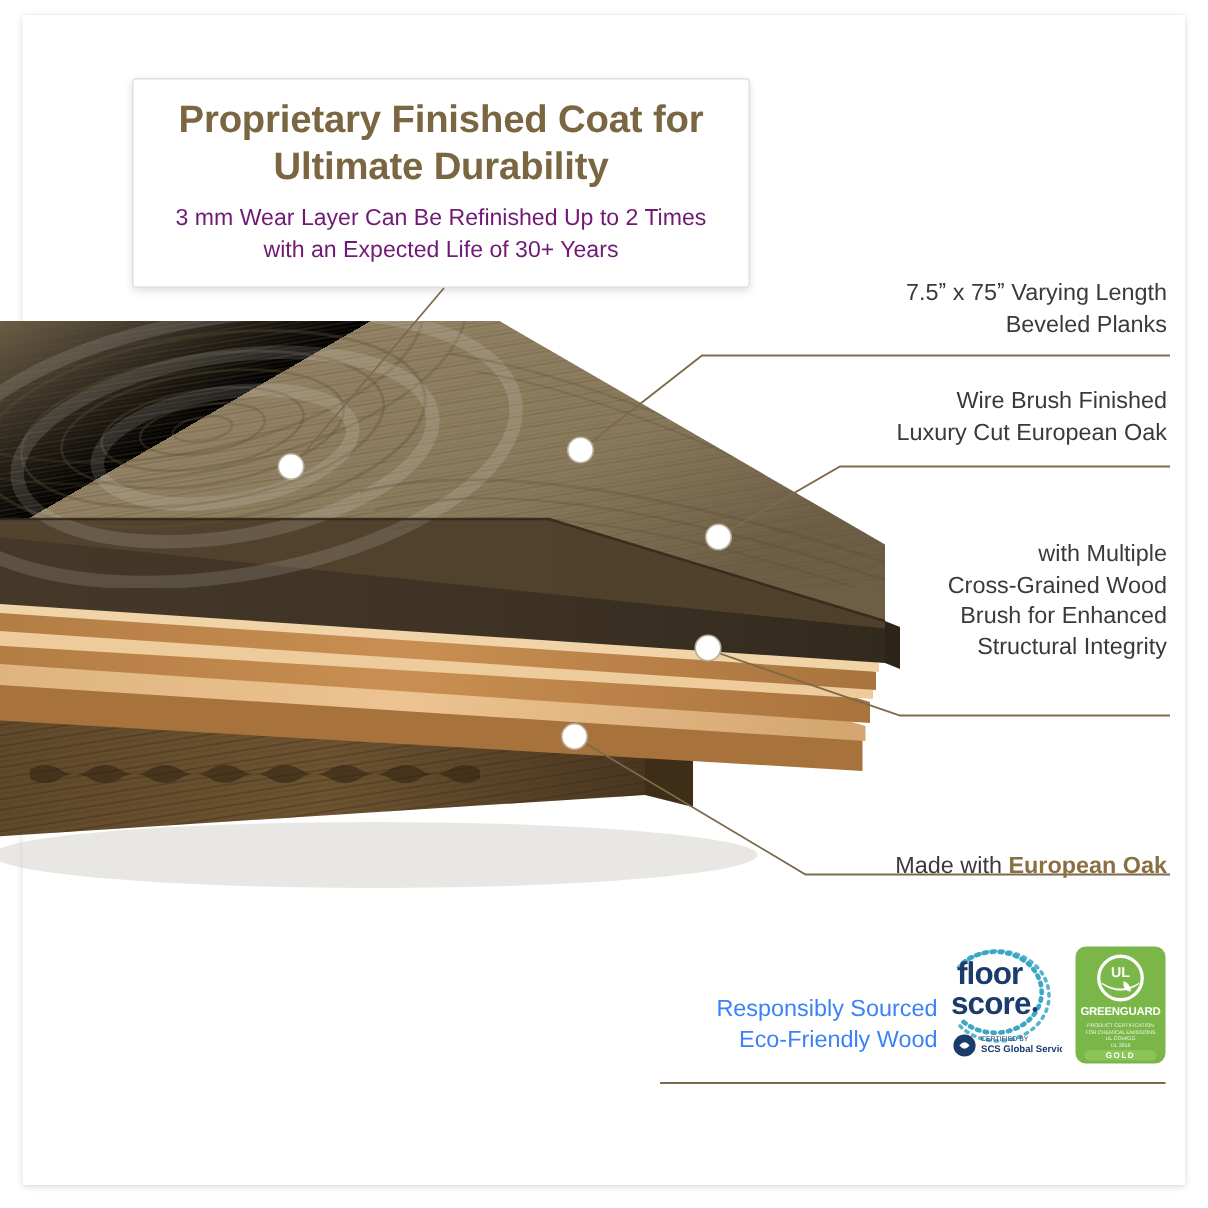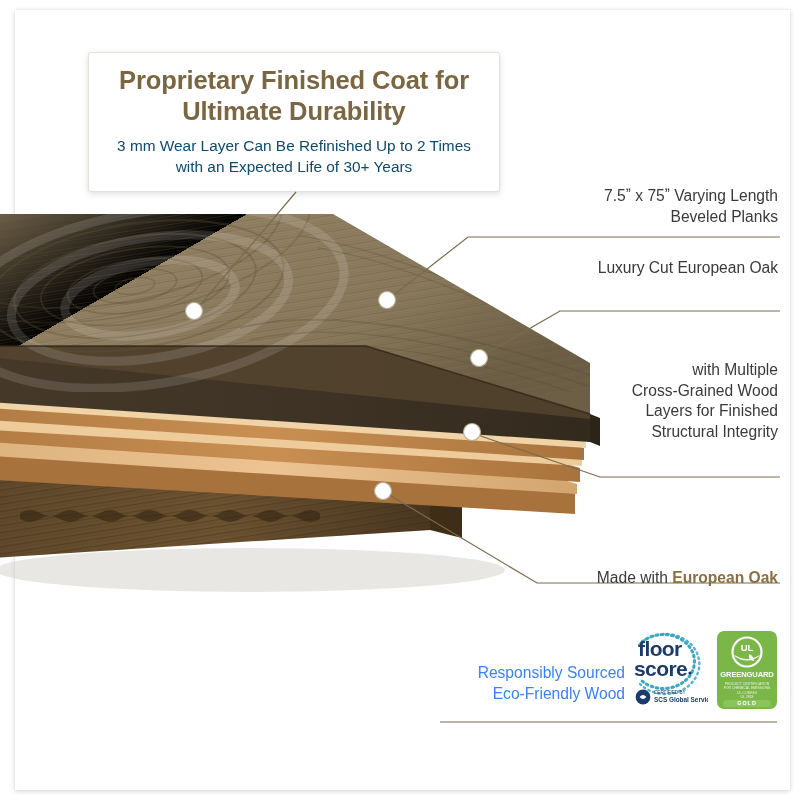--- a/index.html
+++ b/index.html
@@ -25,21 +25,21 @@
     background:#ffffff;border:1px solid #e3e0d8;border-radius:3px;
     box-shadow:0 2px 6px rgba(0,0,0,.13);
     display:flex;flex-direction:column;align-items:center;justify-content:center;
     text-align:center;box-sizing:border-box;padding:8px 14px 10px;
   }
   .callout h1{
     margin:0;font-size:25.5px;line-height:31px;font-weight:bold;
     color:#7a6641;letter-spacing:-.1px;
   }
   .callout .sub{
-    margin-top:9px;font-size:15.4px;line-height:20.5px;color:#0c4a6e;
+    margin-top:9px;font-size:15.4px;line-height:20.5px;color:#701a75;
   }
 
   
   .lbl{
     position:absolute;text-align:right;color:#3a3a3a;
     font-size:15.6px;line-height:20.5px;
   }
   .lbl .ln{display:block;white-space:nowrap;}
   .lbl.oak{font-size:15.6px;color:#3a3a3a;}
   .lbl.oak b{color:#8a6f42;font-weight:bold;}
@@ -231,27 +231,28 @@
       <circle cx="383" cy="491" r="8.5"></circle>
     </g>
   </svg>
 
   <div class="lbl" style="right:27px;top:186px;">
     <span class="ln">7.5ˮ x 75ˮ Varying Length</span>
     <span class="ln">Beveled Planks</span>
   </div>
 
   <div class="lbl" style="right:27px;top:258px;">
+    <span class="ln">Wire Brush Finished</span>
     <span class="ln">Luxury Cut European Oak</span>
   </div>
 
   <div class="lbl" style="right:27px;top:360px;">
     <span class="ln">with Multiple</span>
     <span class="ln">Cross-Grained Wood</span>
-    <span class="ln">Layers for Finished</span>
+    <span class="ln">Brush for Enhanced</span>
     <span class="ln">Structural Integrity</span>
   </div>
 
   <div class="lbl oak" style="right:27px;top:568px;">
     <span class="ln"><span>Made with </span><b>European Oak</b></span>
   </div>
 
   <div class="eco-text">
     <span class="ln">Responsibly Sourced</span>
     <span class="ln">Eco-Friendly Wood</span>

